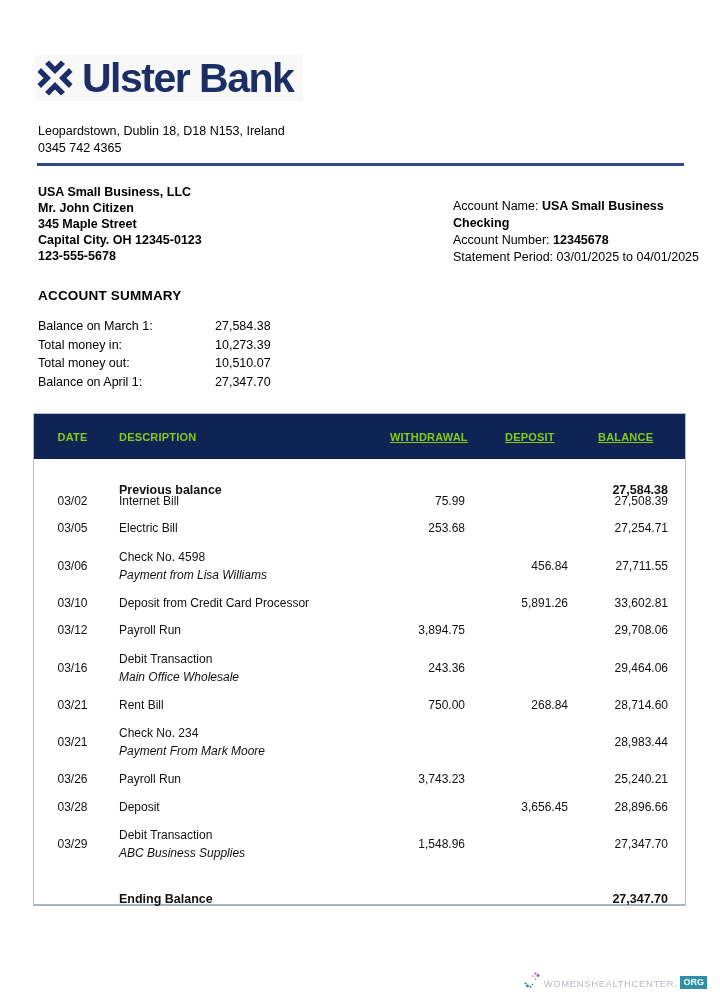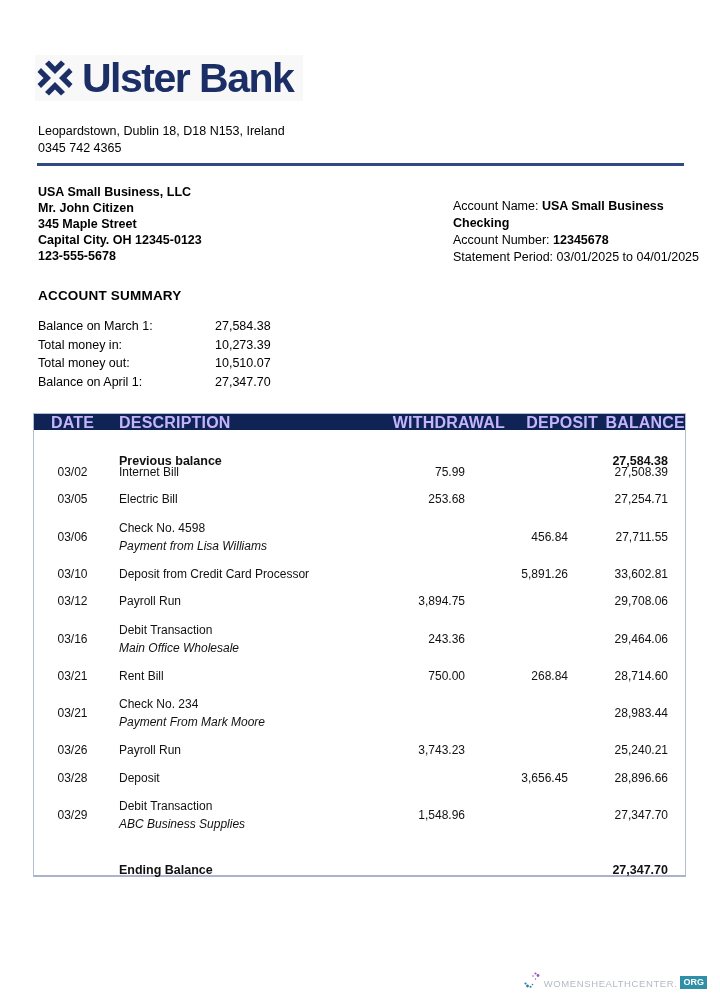--- a/index.html
+++ b/index.html
@@ -26,36 +26,36 @@
   .acct-info .val{font-weight:bold;}
 
   
   .summary-title{position:absolute;left:38px;top:288px;font-size:13.5px;font-weight:bold;letter-spacing:.2px;}
   .summary{position:absolute;left:38px;top:317px;font-size:12.5px;line-height:18.5px;}
   .summary .lbl{display:inline-block;width:177px;}
 
   
   .txn-table{position:absolute;left:33px;top:413px;width:653px;box-sizing:border-box;
              border:1px solid #b3bdd2;border-bottom:2px solid #a9b4cb;background:#fff;}
-  .t-header{display:grid;grid-template-columns:77px 279px 115px 93px 87px;height:16px;
-            background:#0f2355;color:#c4b5fd;font-weight:bold;font-size:16px;align-items:center;letter-spacing:.2px;}
+  .t-header{display:grid;grid-template-columns:77px 279px 115px 93px 87px;height:45px;
+            background:#0f2355;color:#84cc16;font-weight:bold;font-size:11px;align-items:center;letter-spacing:.2px;}
   .t-row{display:grid;grid-template-columns:77px 279px 115px 93px 87px;align-items:center;
          font-size:12px;color:#111;}
   .h28{height:27.5px;}
   .h47{height:47px;}
   .h-prev{height:28px;}
   .h-end{height:36px;}
   .c-date{text-align:center;}
   .c-desc{padding-left:8px;line-height:14px;}
   .c-w{text-align:right;padding-right:40px;}
   .c-d{text-align:right;padding-right:30px;}
   .c-b{text-align:right;padding-right:17px;}
   .th-date{text-align:center;}
   .th-desc{padding-left:8px;}
-  .th-w,.th-d,.th-b{text-align:right;}
+  .th-w,.th-d,.th-b{text-align:left;text-decoration:underline;}
   .desc-main{display:block;}
   .note{display:block;font-style:italic;margin-top:4px;}
   .bold-row .c-desc,.bold-row .c-b{font-weight:bold;font-size:12.5px;margin-top:24px;}
 
   
   .watermark{position:absolute;right:13px;bottom:11px;display:flex;align-items:flex-end;gap:3px;}
   .wm-text{font-size:9.5px;color:#b4bac3;letter-spacing:.6px;}
   .wm-org{font-size:9px;font-weight:bold;color:#fff;background:#2f8fa6;padding:1px 3px 2px 3px;border-radius:0;}
 </style>
 </head>

